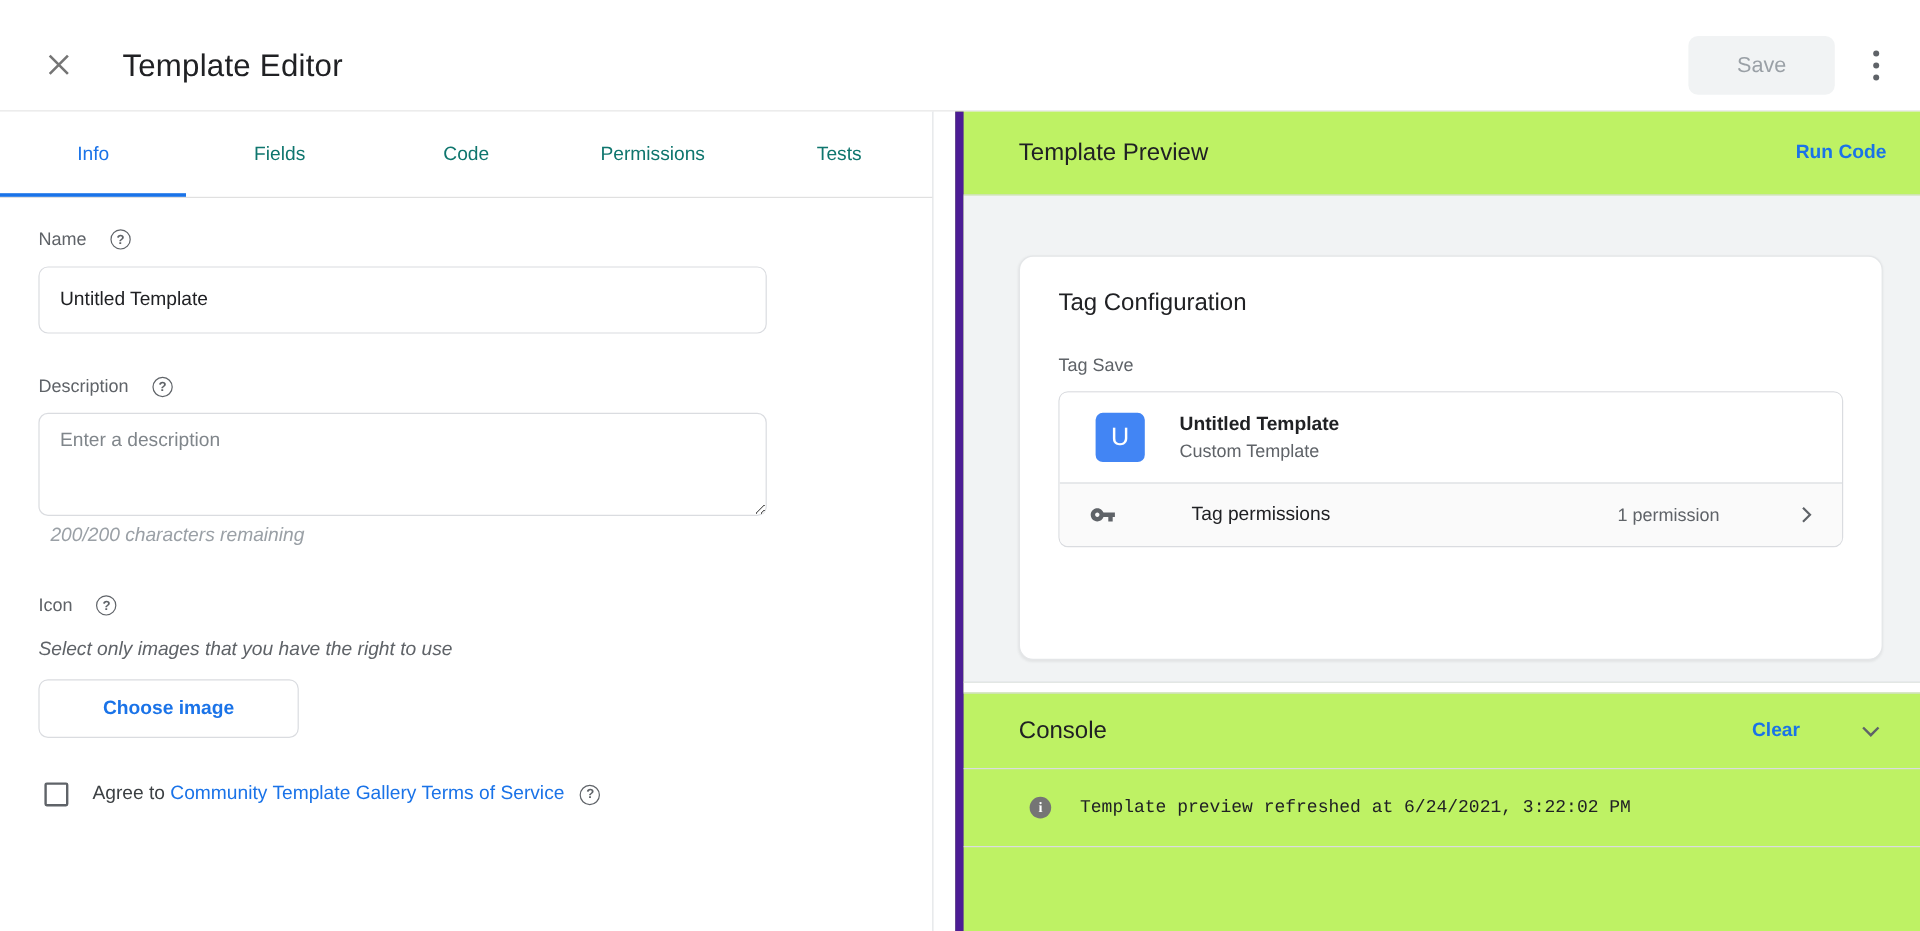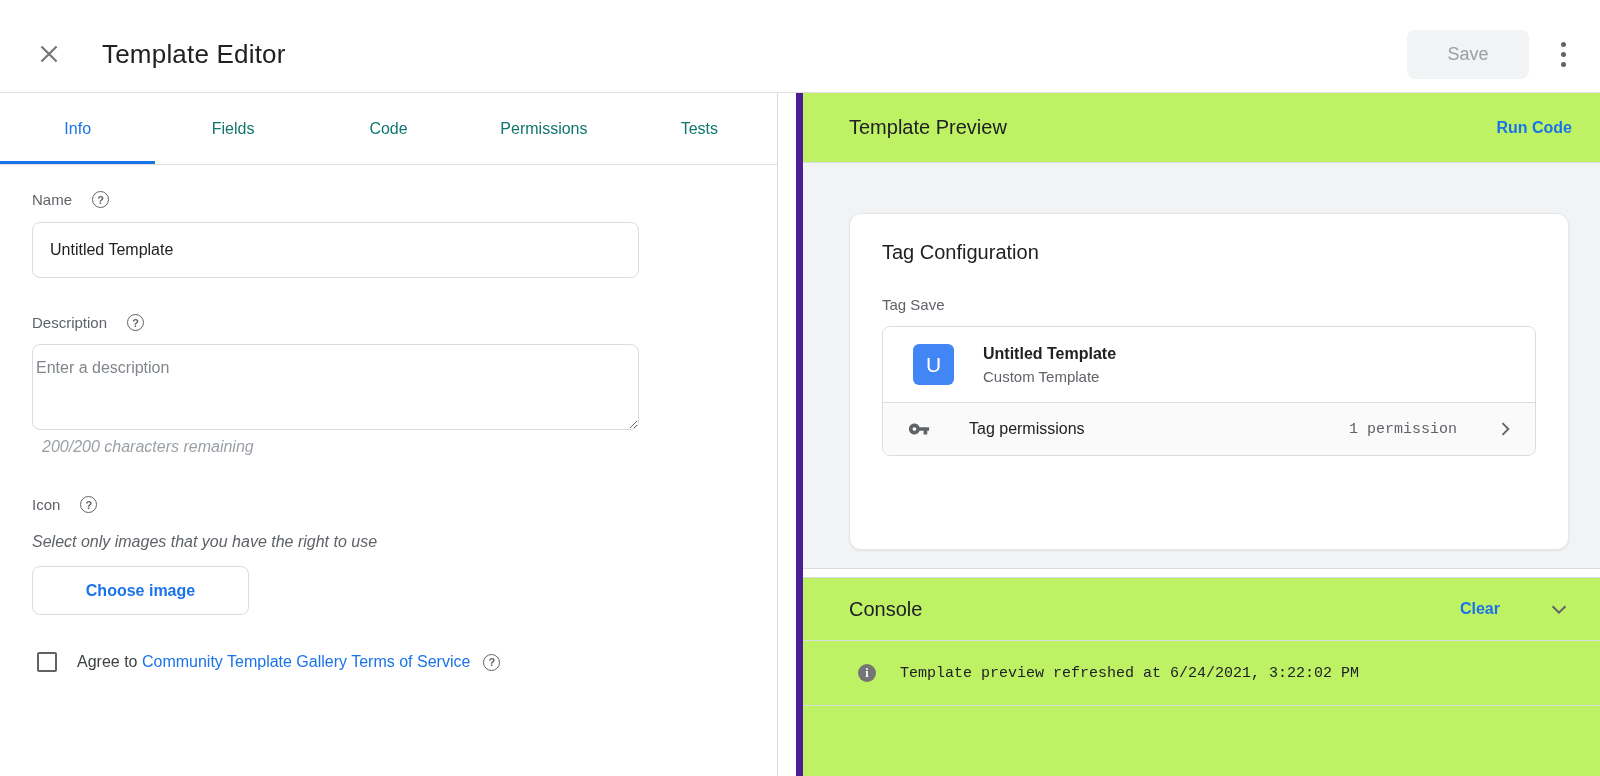--- a/index.html
+++ b/index.html
@@ -115,21 +115,21 @@
     color: #202124;
     outline: none;
     display: block;
   }
   .desc-row { margin-top: 36px; }
   .textarea {
     margin-top: 13px;
     width: 607px; height: 86px;
     border: 1px solid #dadce0;
     border-radius: 8px;
-    padding: 14px 3px;
+    padding: 14px 17px;
     font-family: "Liberation Sans", sans-serif;
     font-size: 16px;
     color: #202124;
     outline: none;
     resize: vertical;
     display: block;
   }
   .textarea::placeholder, .text-input::placeholder { color: #80868b; }
   .chars-remaining {
     margin: 8px 0 0 10px;
@@ -230,24 +230,25 @@
   .tag-meta { margin-left: 29px; }
   .tag-name { font-size: 16px; font-weight: bold; color: #202124; }
   .tag-kind { margin-top: 5px; font-size: 15px; color: #5f6368; }
   .perm-row {
     display: flex; align-items: center;
     border-top: 1px solid #dadce0;
     background: #fafafa;
     height: 53px;
     padding: 0 20px 0 25px;
     cursor: pointer;
+    gap: 24px;
   }
   .key-icon { flex: none; display: flex; }
   .perm-label { margin-left: 39px; font-size: 16px; color: #202124; }
-  .perm-count { margin-left: auto; font-size: 15px; color: #5f6368; font-family: Liberation Mono, monospace; }
+  .perm-count { margin-left: auto; font-size: 15px; color: #5f6368; }
   .chev-right { margin-left: 38px; display: flex; }
 
   .console-gap { height: 8px; background: #fff; }
   .console-header {
     height: 64px;
     border-top: 1px solid #dadce0;
     border-bottom: 1px solid #dadce0;
     display: flex; align-items: center;
     padding: 0 30px 0 46px;
   }

